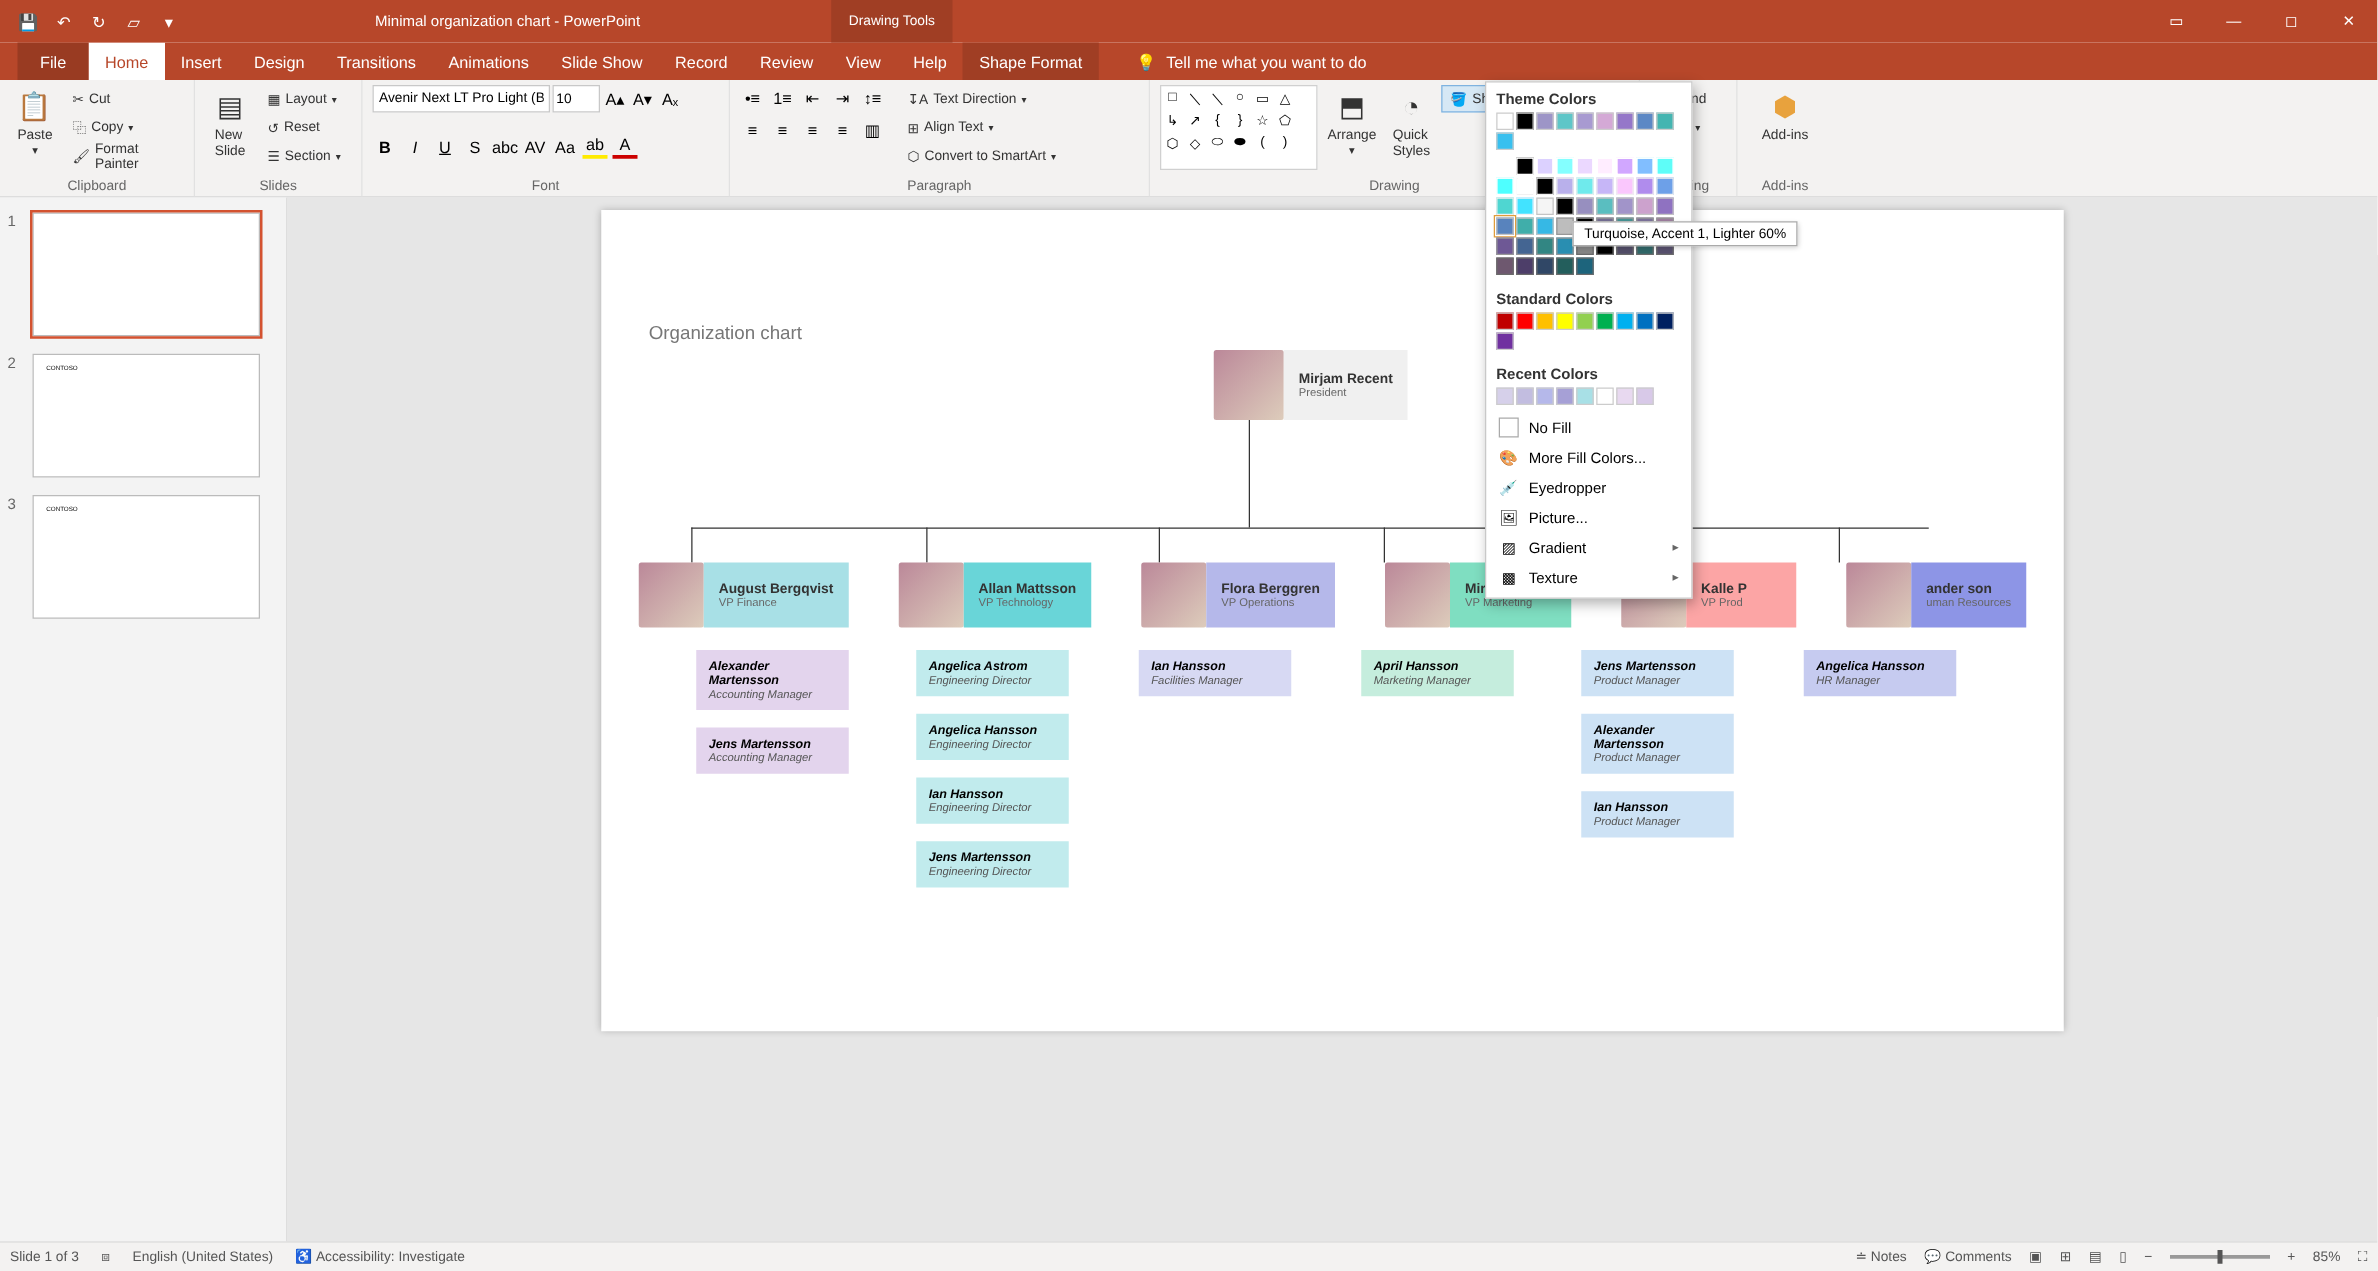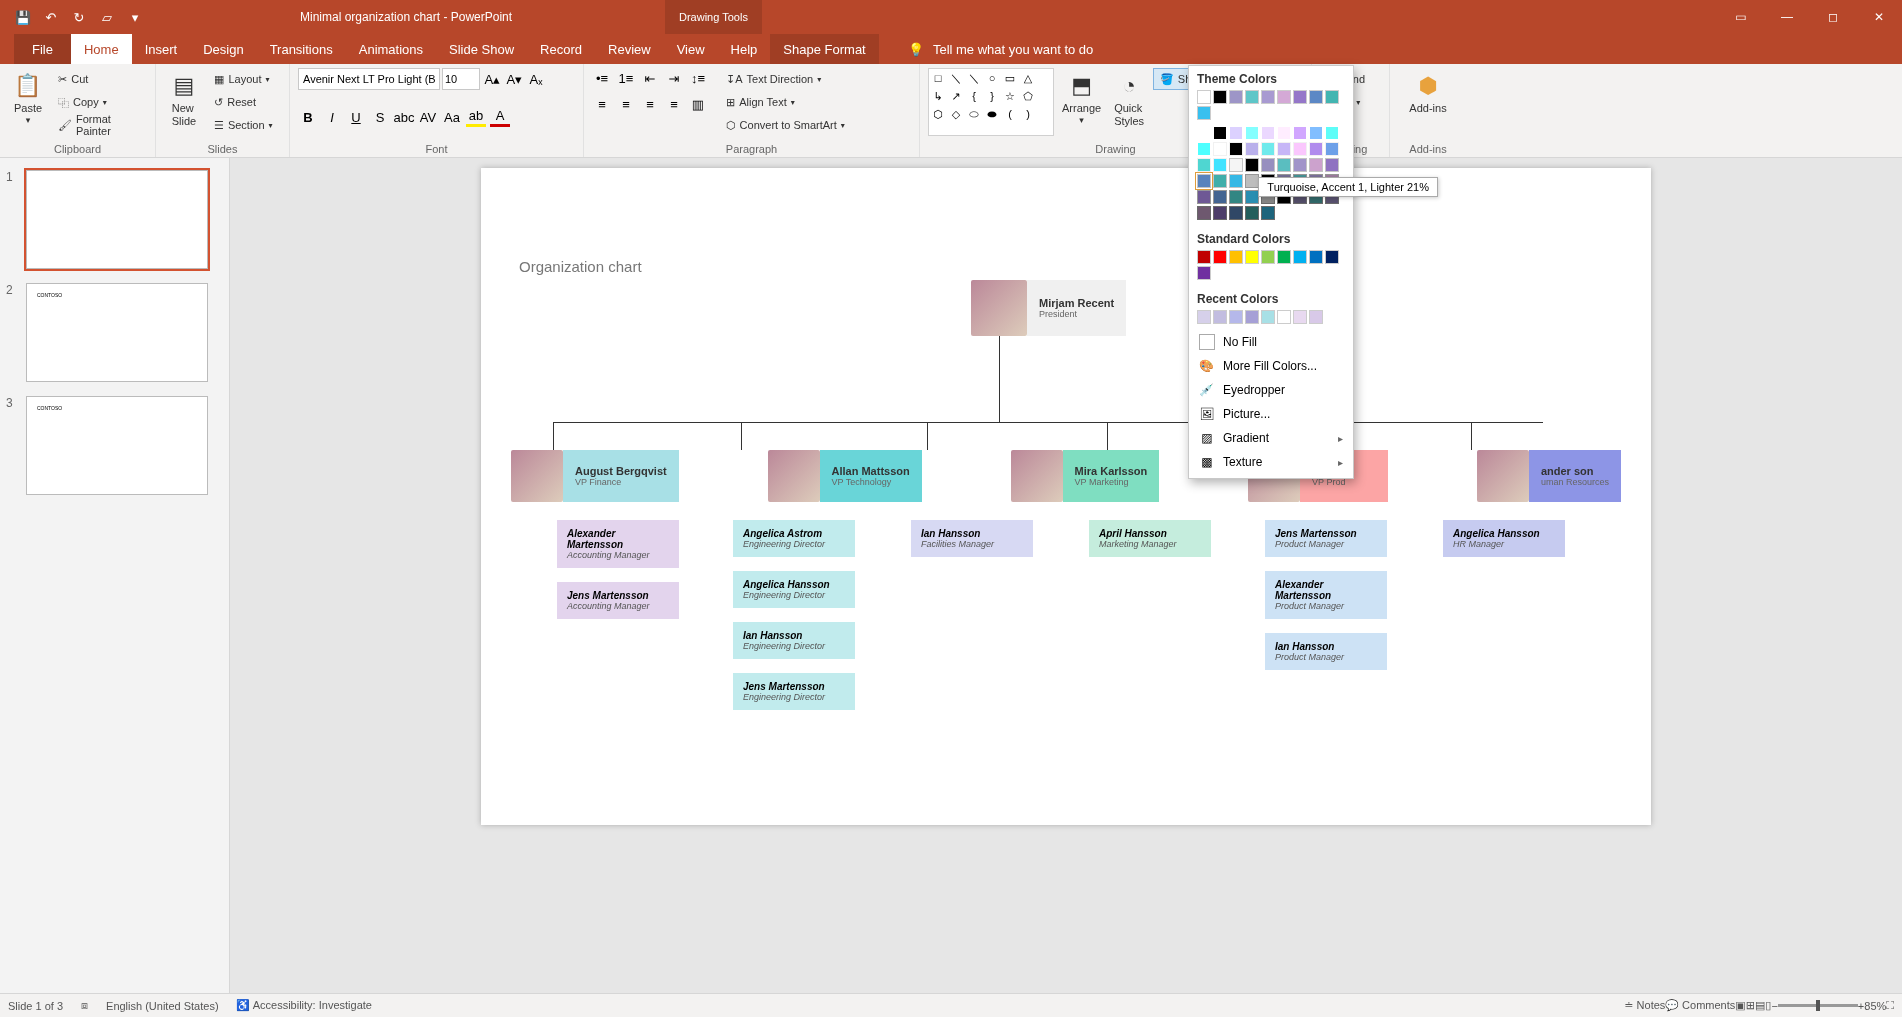--- a/index.html
+++ b/index.html
@@ -61,21 +61,21 @@
 
 .sub-col { position:absolute; top:240px; display:flex; flex-direction:column; gap:14px;font-style:italic; }
 .sub-card { width:122px; padding:8px 10px; }
 .sub-card .nm { font-size:10px; font-weight:600; }
 .sub-card .rl { font-size:9px; color:#555; }
 
 .line-h { position:absolute; height:1px; background:#333; }
 .line-v { position:absolute; width:1px; background:#333; }
 
 .statusbar { height:24px; background:#f3f2f1; border-top:1px solid #d6d6d6; display:flex; align-items:center; font-size:11px; color:#555; padding:0 8px; gap:18px; }
-.status-right { margin-left:auto; display:flex; align-items:center; }
+.status-right { margin-left:auto; display:flex; align-items:center; gap:14px; }
 
 
 .dropdown { position:absolute; right: 548px; top:65px; width:166px; background:#fff; border:1px solid #c8c8c8; box-shadow:2px 4px 10px rgba(0,0,0,0.3); z-index:50; font-size:12px; padding-bottom:4px; }
 .dd-section-label { font-size:12px; font-weight:600; padding:6px 8px 4px; color:#333; }
 .color-grid { display:flex; flex-wrap:wrap; gap:2px; padding:0 8px 6px; }
 .swatch { width:14px; height:14px; border:1px solid #ccc; }
 .swatch.hover { outline:1px solid #e8a23d; outline-offset:1px; }
 .dd-item { display:flex; align-items:center; gap:8px; padding:4px 10px; height:24px; }
 .dd-item .ico { width:16px; height:16px; display:flex; align-items:center; justify-content:center; }
 .dd-item.arrow::after { content:"▸"; margin-left:auto; font-size:10px; color:#666; }
@@ -369,20 +369,27 @@
               <div class="card" style="background:#a8e0e6">
                 <div class="nm">August Bergqvist</div>
                 <div class="rl">VP Finance</div>
               </div>
             </div>
             <div class="vp">
               <div class="avatar"></div>
               <div class="card" style="background:#69d5d8">
                 <div class="nm">Allan Mattsson</div>
                 <div class="rl">VP Technology</div>
+              </div>
+            </div>
+            <div class="vp">
+              <div class="avatar"></div>
+              <div class="card" style="background:#b5b8ea">
+                <div class="nm">Flora Berggren</div>
+                <div class="rl">VP Operations</div>
               </div>
             </div>
             <div class="vp">
               <div class="avatar"></div>
               <div class="card" style="background:#7fdec1">
                 <div class="nm">Mira Karlsson</div>
                 <div class="rl">VP Marketing</div>
               </div>
             </div>
             <div class="vp">
@@ -597,13 +604,13 @@
     </div>
   <div class="dd-item arrow">
       <span class="ico">▨</span>
       <span>Gradient</span>
     </div>
   <div class="dd-item arrow">
       <span class="ico">▩</span>
       <span>Texture</span>
     </div>
 </div>
-<div class="tooltip">Turquoise, Accent 1, Lighter 21%</div>
+<div class="tooltip">Turquoise, Accent 1, Lighter 60%</div>
 
 </body></html>

